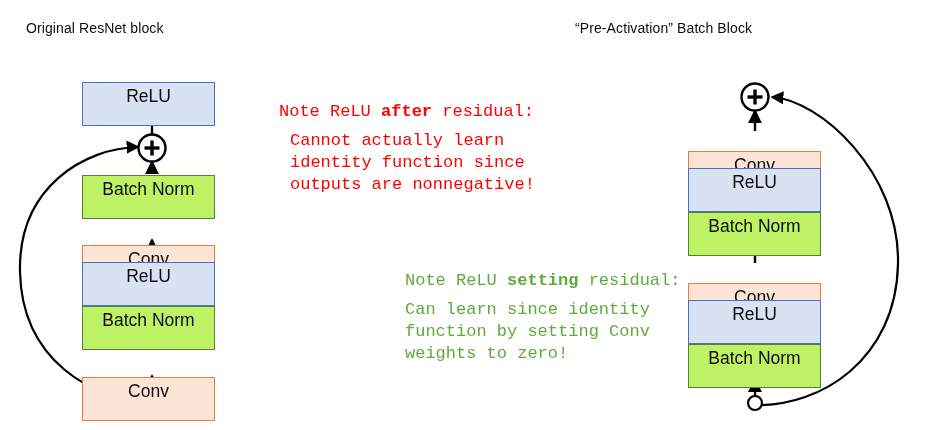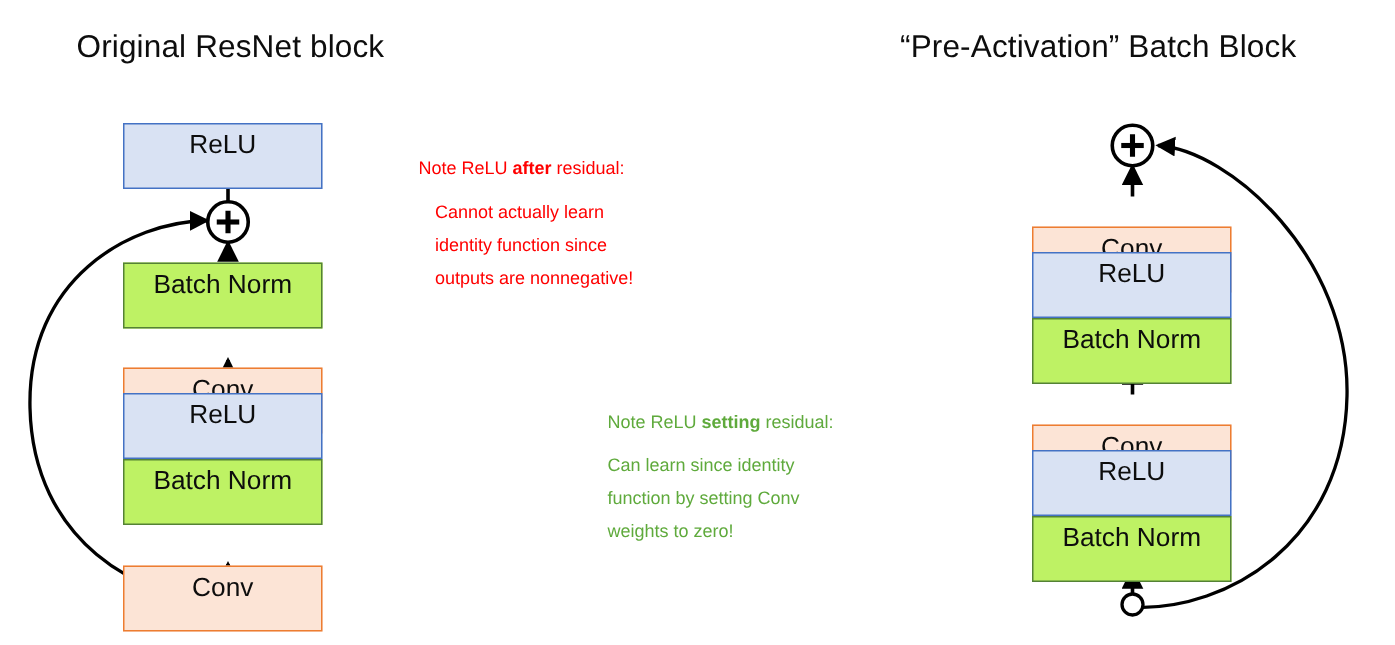--- a/index.html
+++ b/index.html
@@ -5,24 +5,23 @@
   html,body{margin:0;padding:0;}
   body{
     width:930px;height:430px;background:#ffffff;overflow:hidden;
     font-family:"Liberation Sans",sans-serif;
     -webkit-font-smoothing:antialiased;
   }
   .page{position:relative;width:930px;height:430px;}
 
   
   .title{
-    position:absolute;font-size:21px;color:#0d0d0d;
+    position:absolute;font-size:14px;color:#0d0d0d;
     font-family:"Liberation Sans",sans-serif;white-space:nowrap;
     letter-spacing:.1px;
-    margin-left:25px;
   }
   #title-left{left:26px;top:20px;}
   #title-right{left:575px;top:20px;}
 
   
   .wire-layer{position:absolute;left:0;top:0;width:930px;height:430px;pointer-events:none;}
 
   
   .node{
     position:absolute;box-sizing:border-box;
@@ -32,22 +31,22 @@
   }
   .node.blue  {background:#d9e2f3;border-color:#4472c4;}
   .node.green {background:#bef264;border-color:#548235;}
   .node.orange{background:#fce4d6;border-color:#ed7d31;margin-top:27px;}
 
   .left-col .node {left:82px;width:133px;}
   .right-col .node{left:688px;width:133px;}
 
   
   .note{
-    position:absolute;font-size:12px;line-height:22px;
-    font-family:Liberation Sans, sans-serif;white-space:pre-line;
+    position:absolute;font-size:17px;line-height:22px;
+    font-family:Liberation Mono, monospace;white-space:pre-line;
   }
   .note b{font-weight:bold;}
   .note.red  {color:#ff0000;}
   .note.green{color:#5faa3c;}
   #note-red-head{left:279px;top:79px;}
   #note-red-body{left:290px;top:130px;}
   #note-green-head{left:405px;top:248px;}
   #note-green-body{left:405px;top:299px;}
 </style>
 </head>

